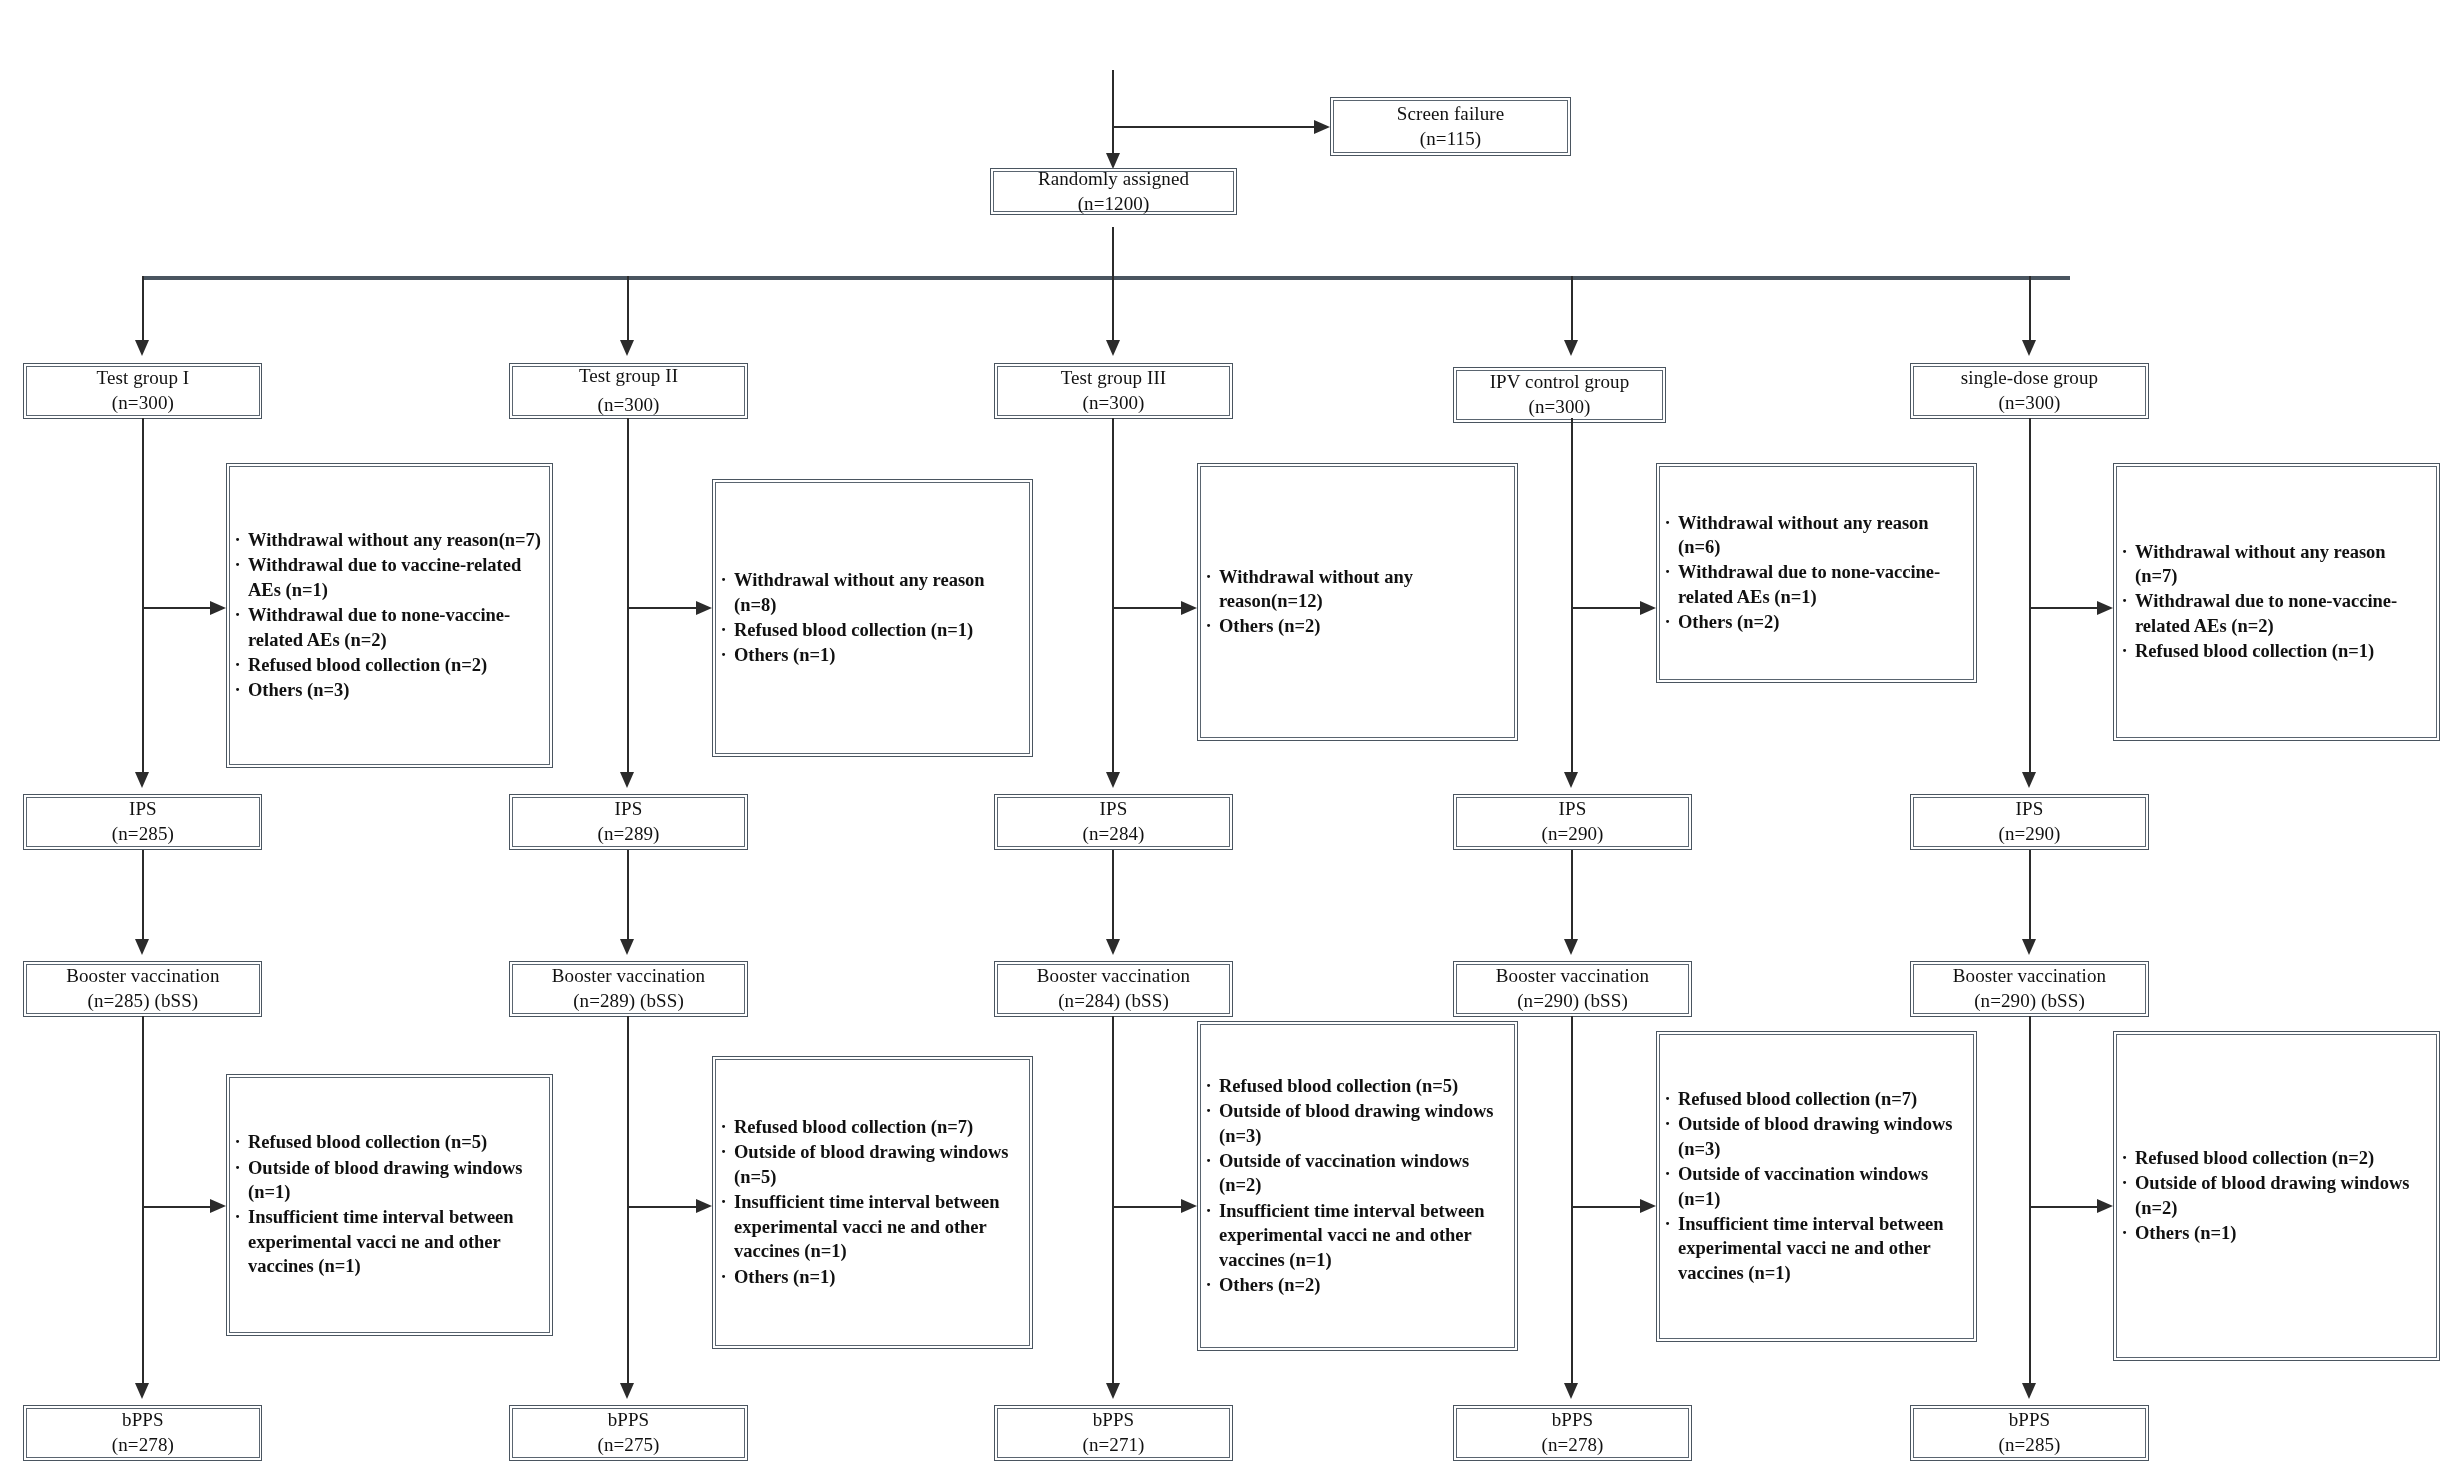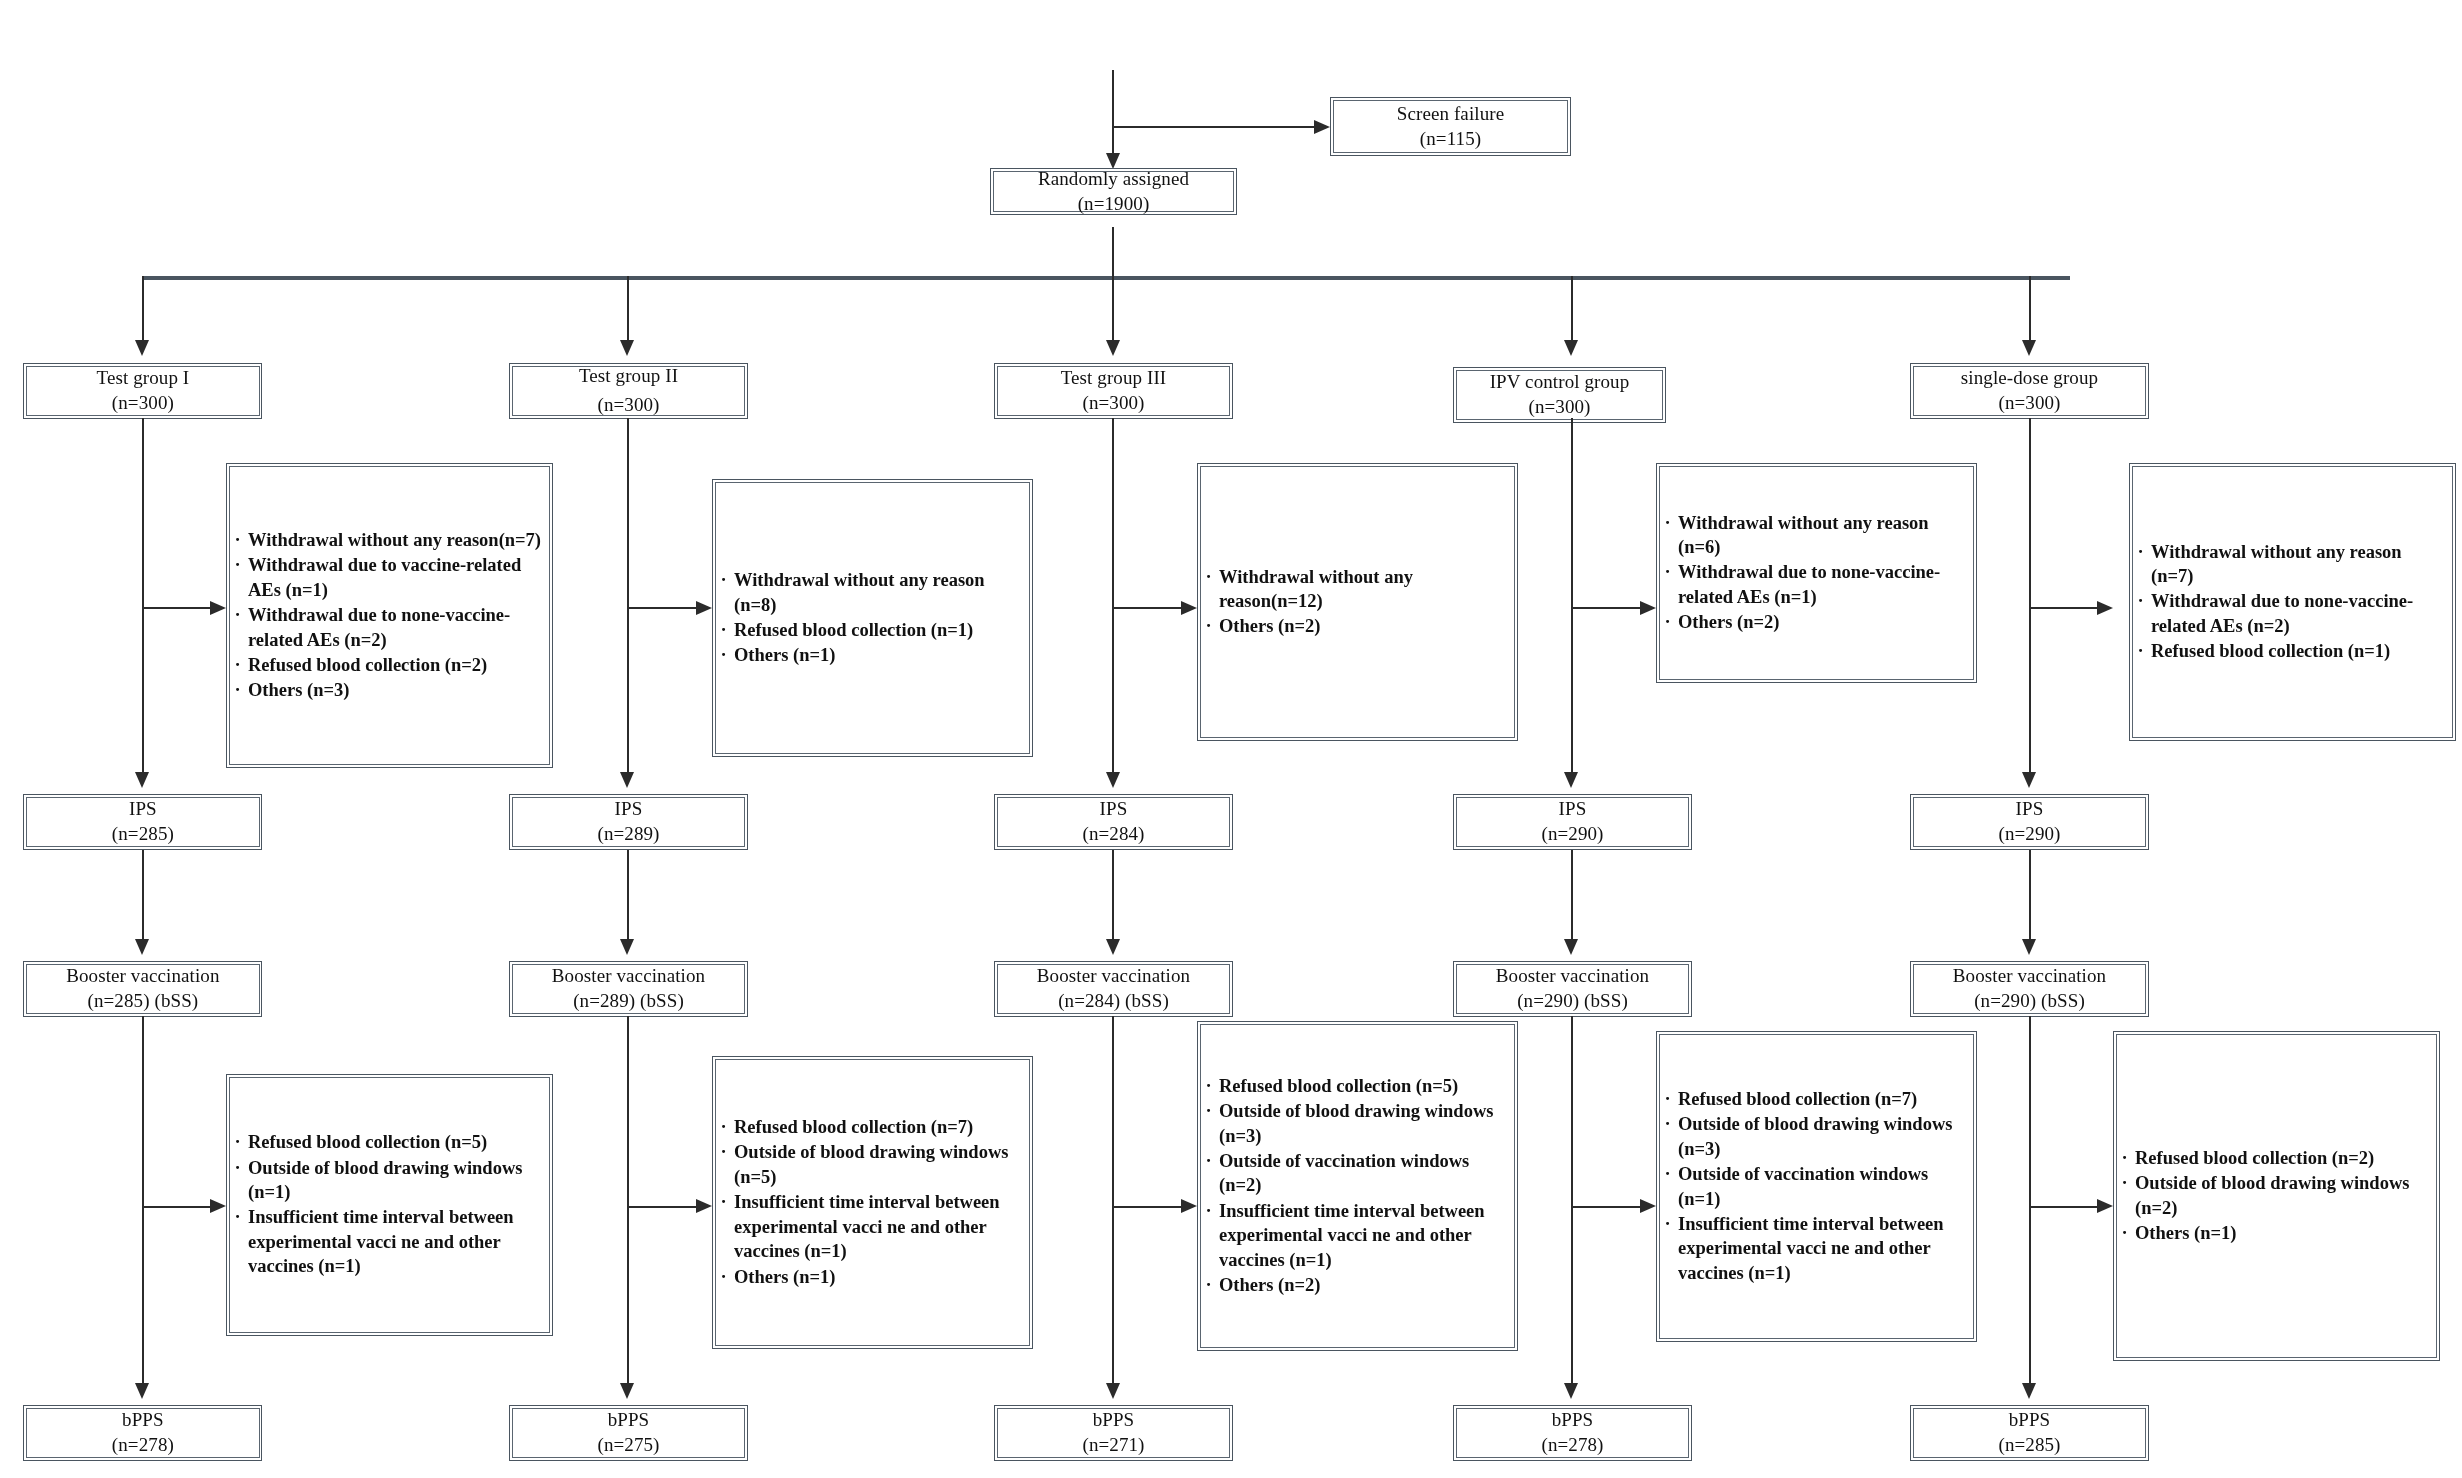--- a/index.html
+++ b/index.html
@@ -56,21 +56,21 @@
 
   <div class="node primary" style="left:1330px;top:97px;width:241px;height:59px;">
     <span class="inner"></span>
     <span class="ln">Screen failure</span>
     <span class="ln">(n=115)</span>
   </div>
 
   <div class="node primary" style="left:990px;top:168px;width:247px;height:47px;">
     <span class="inner"></span>
     <span class="ln">Randomly assigned</span>
-    <span class="ln">(n=1900)</span>
+    <span class="ln">(n=1200)</span>
   </div>
 
   <div class="vline" style="left:1112px;top:227px;height:52px;"></div>
   <div class="busline" style="left:142px;top:276px;width:1928px;"></div>
 
   <div class="vline" style="left:142px;top:276px;height:68px;"></div>
   <div class="arrow-d" style="left:135px;top:340px;"></div>
   <div class="node primary" style="left:23.4px;top:363px;width:239px;height:56px;">
     <span class="inner"></span>
     <span class="ln">Test group I</span>
@@ -274,21 +274,21 @@
   <div class="arrow-d" style="left:2022px;top:340px;"></div>
   <div class="node primary" style="left:1910px;top:363px;width:239px;height:56px;">
     <span class="inner"></span>
     <span class="ln">single-dose group</span>
     <span class="ln">(n=300)</span>
   </div>
   <div class="vline" style="left:2029px;top:418px;height:358px;"></div>
   <div class="arrow-d" style="left:2022px;top:772px;"></div>
   <div class="hline" style="left:2029px;top:607px;width:74px;"></div>
   <div class="arrow-r" style="left:2097px;top:601px;"></div>
-  <div class="reason" style="left:2113px;top:463px;width:327px;height:278px;margin-left:16px;">
+  <div class="reason" style="left:2113px;top:463px;width:327px;height:278px;">
     <span class="inner"></span>
     <ul>
         <li>Withdrawal without any reason (n=7)</li>
         <li>Withdrawal due to none-vaccine-related AEs (n=2)</li>
         <li>Refused blood collection (n=1)</li>
       </ul>
   </div>
   <div class="node primary" style="left:1910px;top:794px;width:239px;height:56px;">
     <span class="inner"></span>
     <span class="ln">IPS</span>

